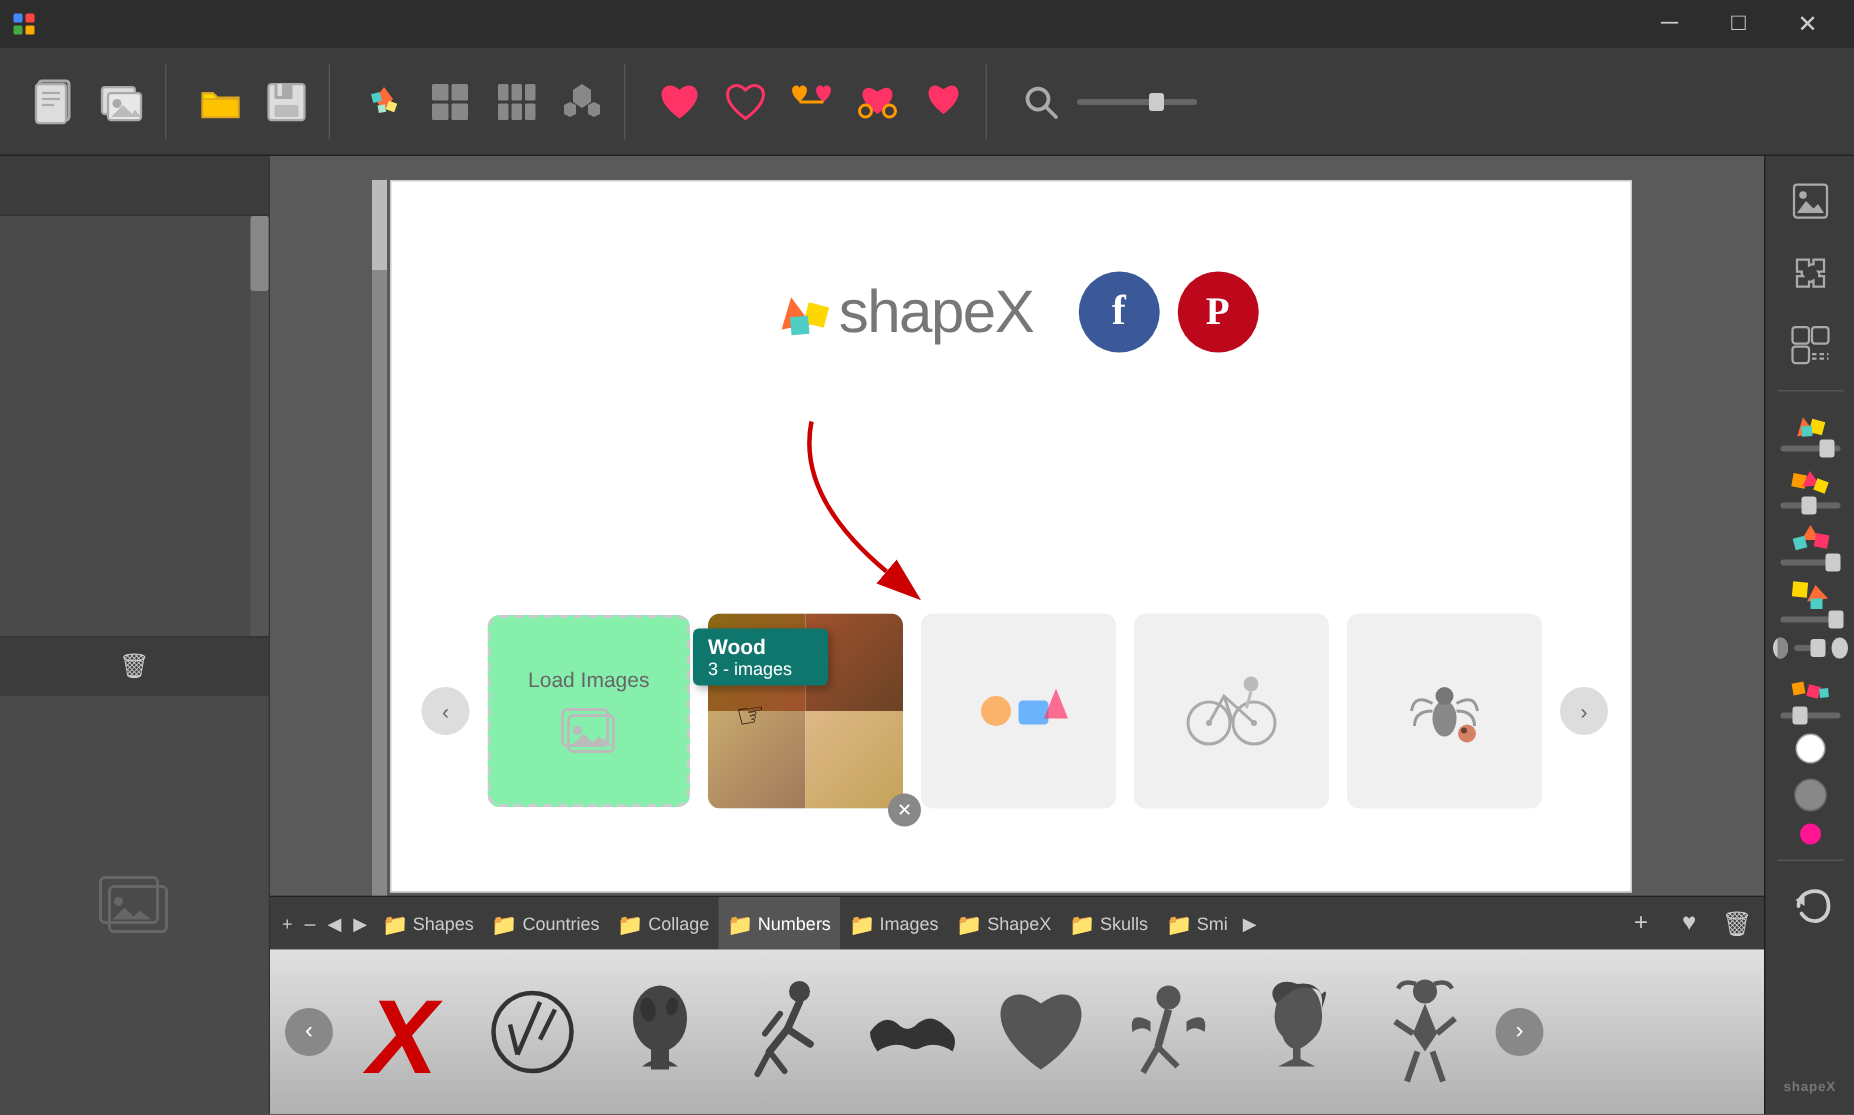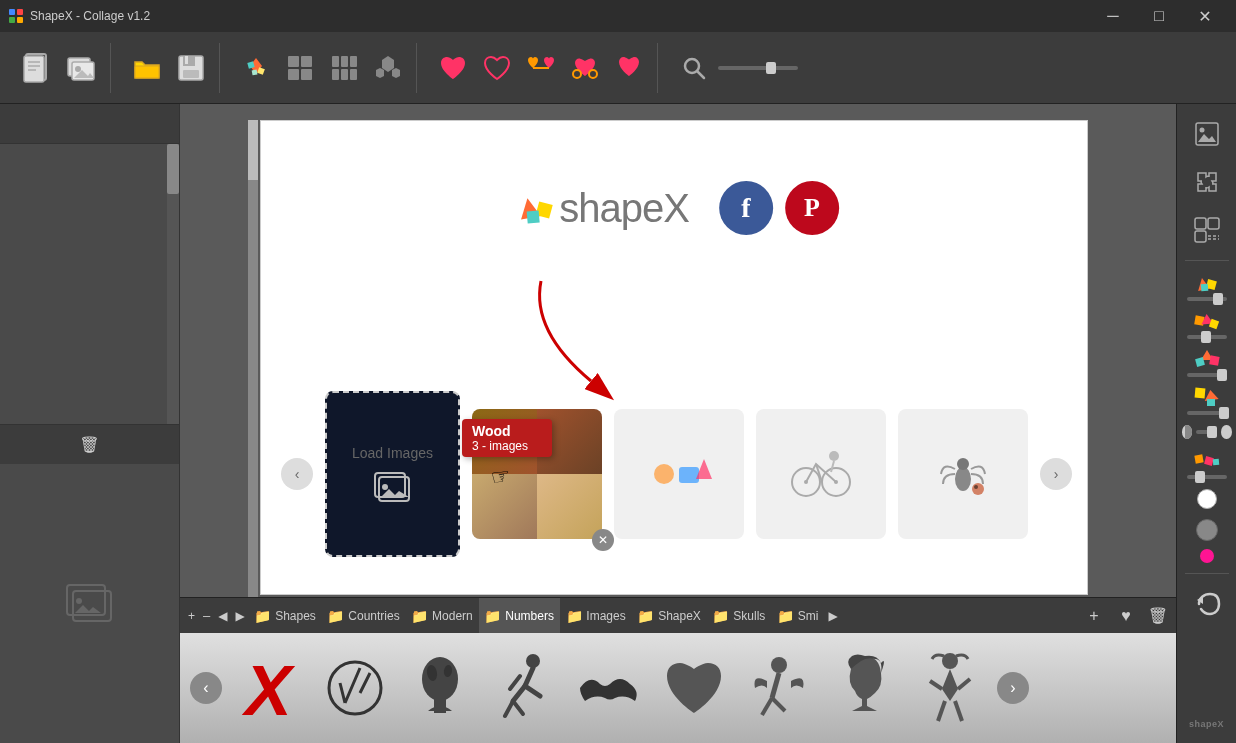--- a/index.html
+++ b/index.html
@@ -160,22 +160,22 @@
       background: #ddd;
       border: none;
       border-radius: 50%;
       cursor: pointer;
       display: flex; align-items: center; justify-content: center;
       font-size: 14px;
       color: #666;
       flex-shrink: 0;
     }
     .load-images-cell {
-      width: 135px; height: 166px;
-      background: #0f172a;
+      width: 135px; height: 128px;
+      background: #86efac;
       border-radius: 8px;
       border: 2px dashed #ccc;
       display: flex;
       flex-direction: column;
       align-items: center;
       justify-content: center;
       cursor: pointer;
       flex-shrink: 0;
     }
     .load-images-text { font-size: 14px; color: #666; margin-bottom: 8px; }
@@ -199,21 +199,21 @@
     }
     .wood-img-1 { background: linear-gradient(135deg, #8B6914, #A0522D); }
     .wood-img-2 { background: linear-gradient(135deg, #A0522D, #6B4226); }
     .wood-img-3 { background: linear-gradient(135deg, #C8A96E, #A0785A); }
     .wood-img-4 { background: linear-gradient(135deg, #DEB887, #C4A35A); }
 
     .wood-tooltip {
       position: absolute;
       top: 10px;
       left: -10px;
-      background: #b91c1c;
+      background: #0f766e;
       color: white;
       border-radius: 4px;
       padding: 4px 10px;
       z-index: 10;
       min-width: 90px;
       box-shadow: 2px 2px 6px rgba(0,0,0,0.3);
     }
     .wood-tooltip-name { font-size: 14px; font-weight: bold; }
     .wood-tooltip-count { font-size: 12px; }
 
@@ -402,21 +402,20 @@
 
 <div class="title-bar">
   <span class="title-bar-icon">
     <svg width="16" height="16" viewBox="0 0 16 16">
       <rect x="1" y="1" width="6" height="6" fill="#4488ff" rx="1"></rect>
       <rect x="9" y="1" width="6" height="6" fill="#ff4444" rx="1"></rect>
       <rect x="1" y="9" width="6" height="6" fill="#44aa44" rx="1"></rect>
       <rect x="9" y="9" width="6" height="6" fill="#ffaa00" rx="1"></rect>
     </svg>
   </span>
-  <span class="title-bar-text">ShapeX - Collage v1.2</span>
   <div class="title-bar-controls">
     <button class="title-btn">─</button>
     <button class="title-btn">□</button>
     <button class="title-btn close">✕</button>
   </div>
 </div>
 
 <div class="main-toolbar">
 
   <div class="toolbar-group">
@@ -683,21 +682,21 @@
       <div class="mask-tab">
         <span class="folder-icon">📁</span>
         <span>Shapes</span>
       </div>
       <div class="mask-tab">
         <span class="folder-icon">📁</span>
         <span>Countries</span>
       </div>
       <div class="mask-tab">
         <span class="folder-icon">📁</span>
-        <span>Modern</span>
+        <span>Collage</span>
       </div>
       <div class="mask-tab active">
         <span class="folder-icon">📁</span>
         <span>Numbers</span>
       </div>
       <div class="mask-tab">
         <span class="folder-icon">📁</span>
         <span>Images</span>
       </div>
       <div class="mask-tab">

